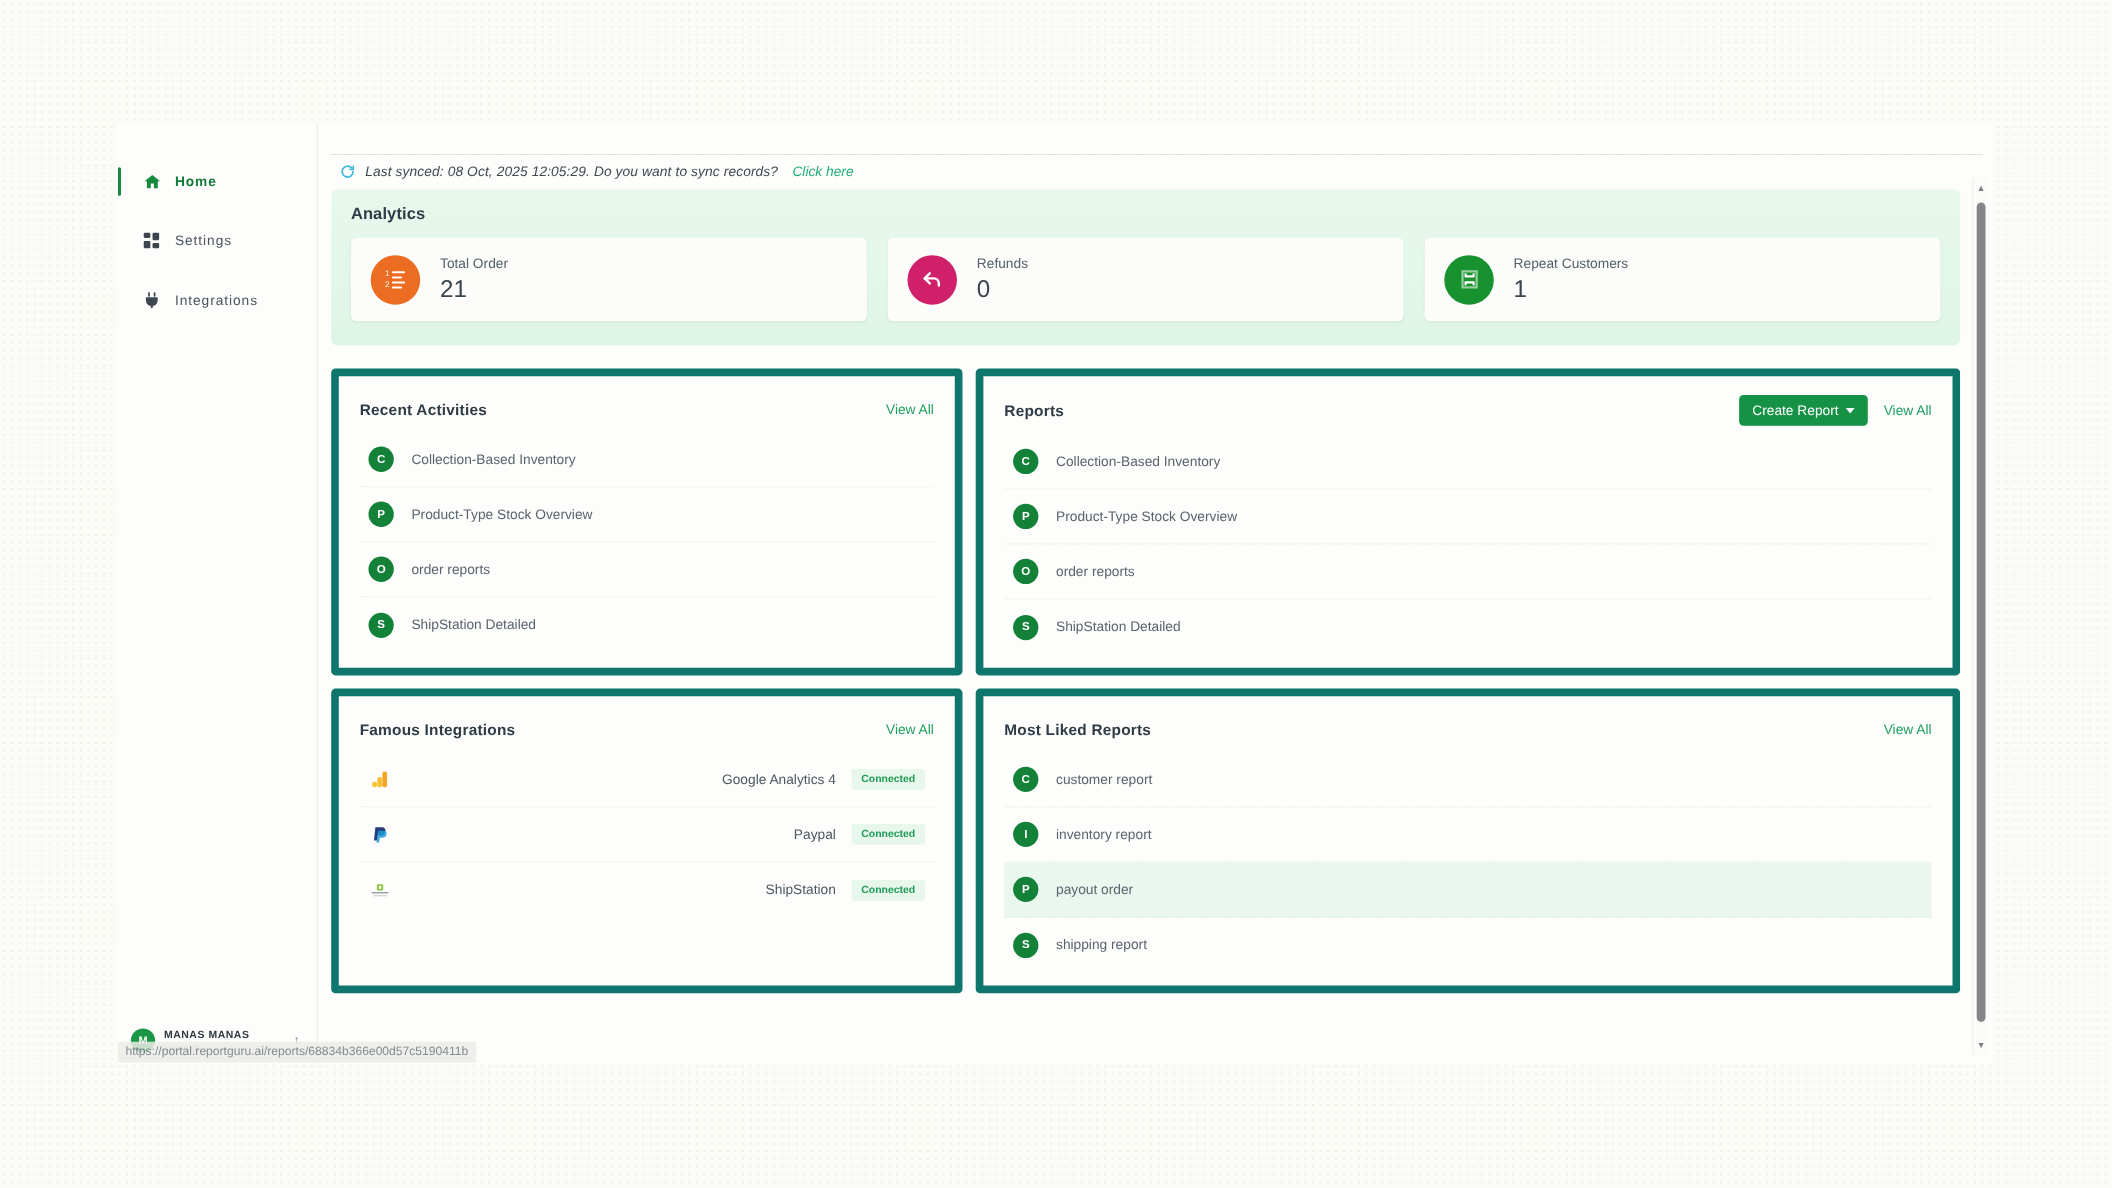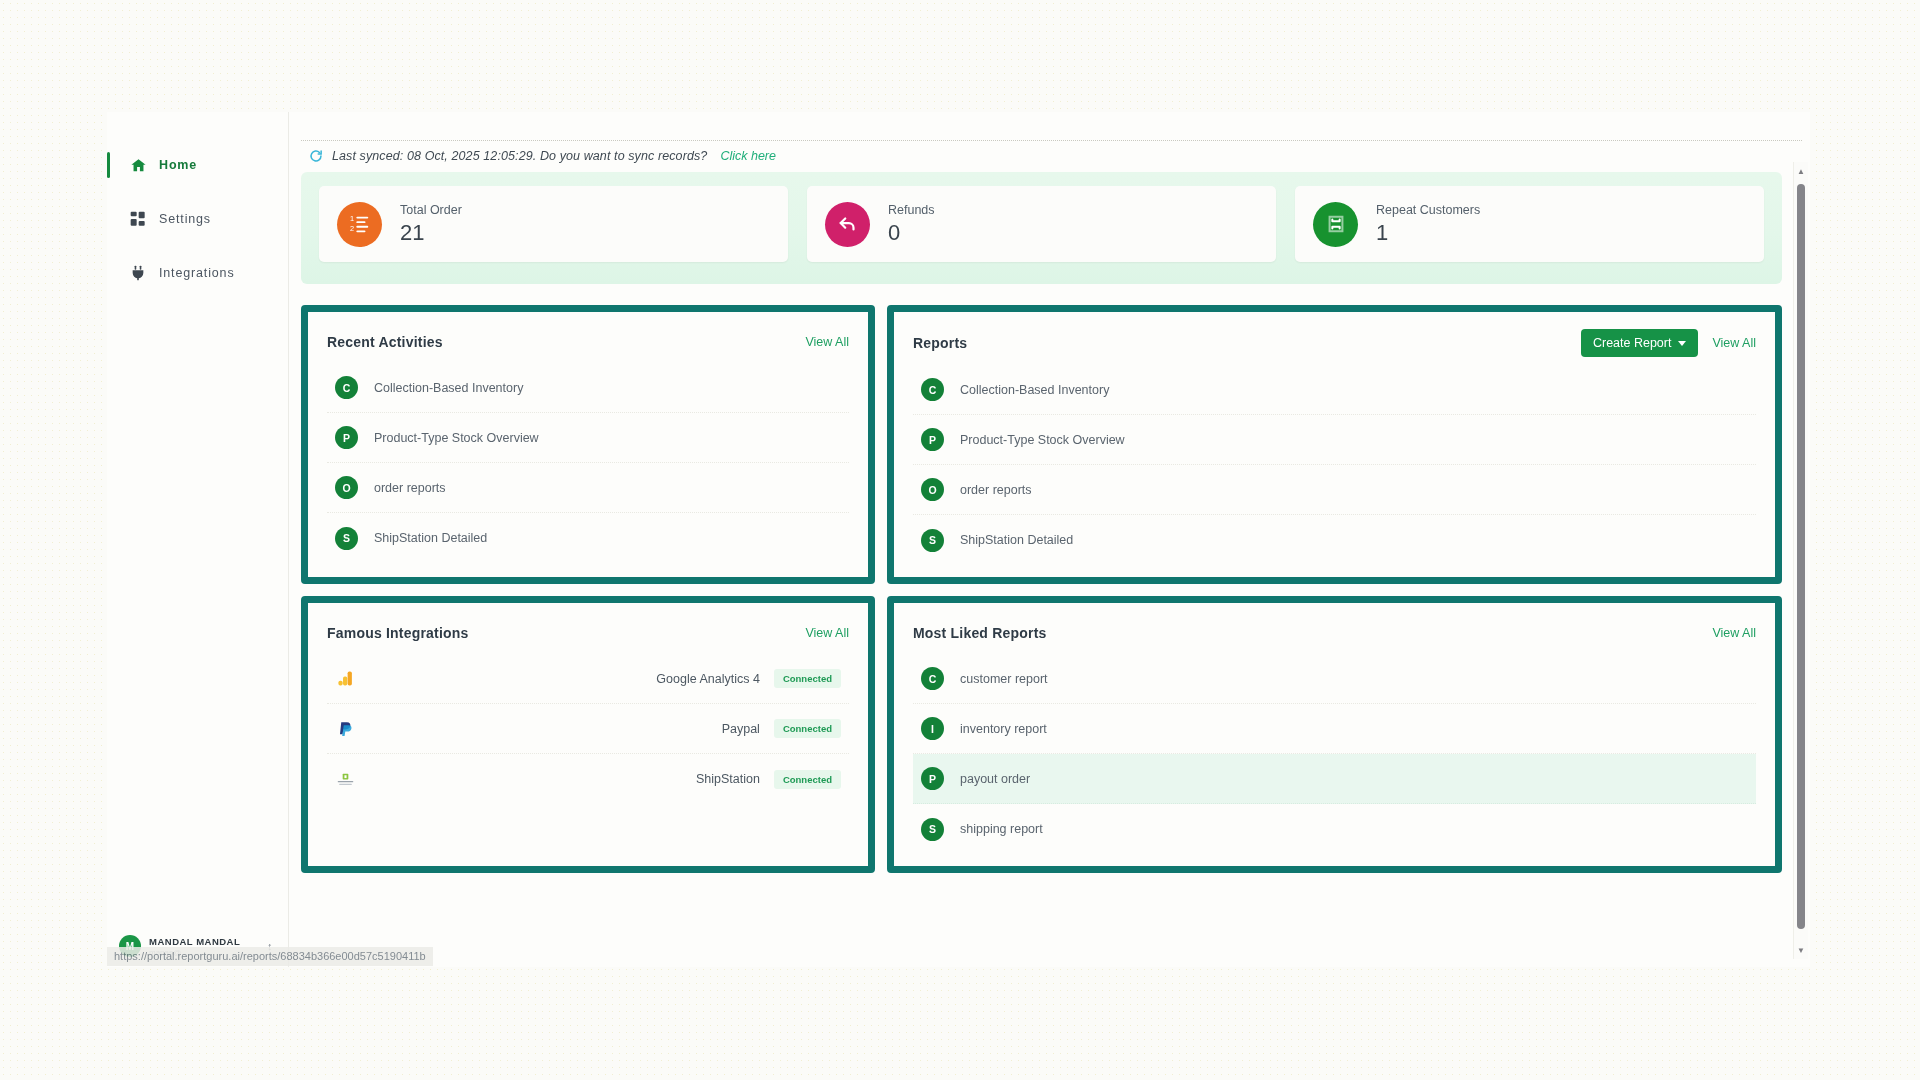--- a/index.html
+++ b/index.html
@@ -254,21 +254,21 @@
           </svg>
         </span>
         <span class="nav-label">Integrations</span>
       </div>
 
     </nav>
 
     <div class="profile">
       <div class="avatar">M</div>
       <div class="profile-text">
-        <div class="profile-name">MANDAL MANDAL</div>
+        <div class="profile-name">MANAS MANAS</div>
         <div class="profile-sub">manas@...</div>
       </div>
       <div class="updown">↕</div>
     </div>
   </aside>
 
   <section class="main">
 
     <div class="syncbar">
       <span class="sync-ico">
@@ -277,20 +277,21 @@
           <path d="M20.8 3.6 v5 h-5"></path>
         </svg>
       </span>
       <span class="sync-text">Last synced: 08 Oct, 2025 12:05:29. Do you want to sync records?</span>
       <span class="sync-link">Click here</span>
     </div>
 
     <div class="content">
 
       <div class="analytics">
+        <div class="analytics-title">Analytics</div>
         <div class="stat-row">
 
 
           <div class="stat-card">
             <div class="stat-ico" style="background:#ec6c22">
               <svg width="22" height="22" viewBox="0 0 24 24" fill="#fff">
                 <text x="1" y="9" font-size="8" fill="#fff" font-family="sans-serif">1</text>
                 <text x="1" y="20" font-size="8" fill="#fff" font-family="sans-serif">2</text>
                 <rect x="8" y="4" width="13" height="2" rx="1"></rect>
                 <rect x="8" y="9" width="10" height="2" rx="1"></rect>

